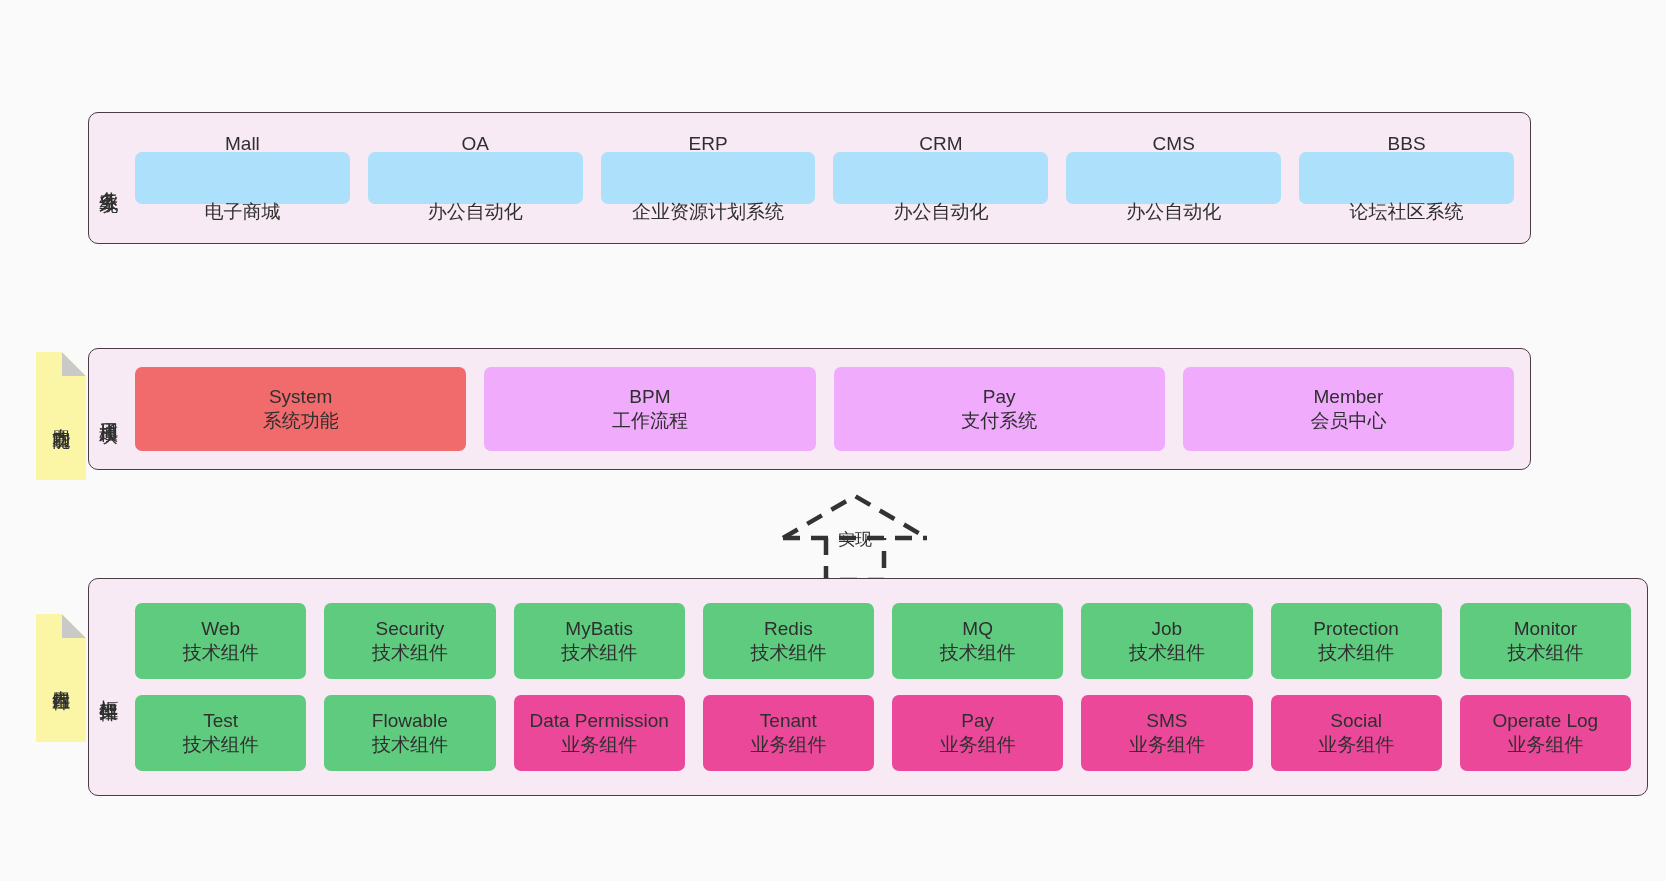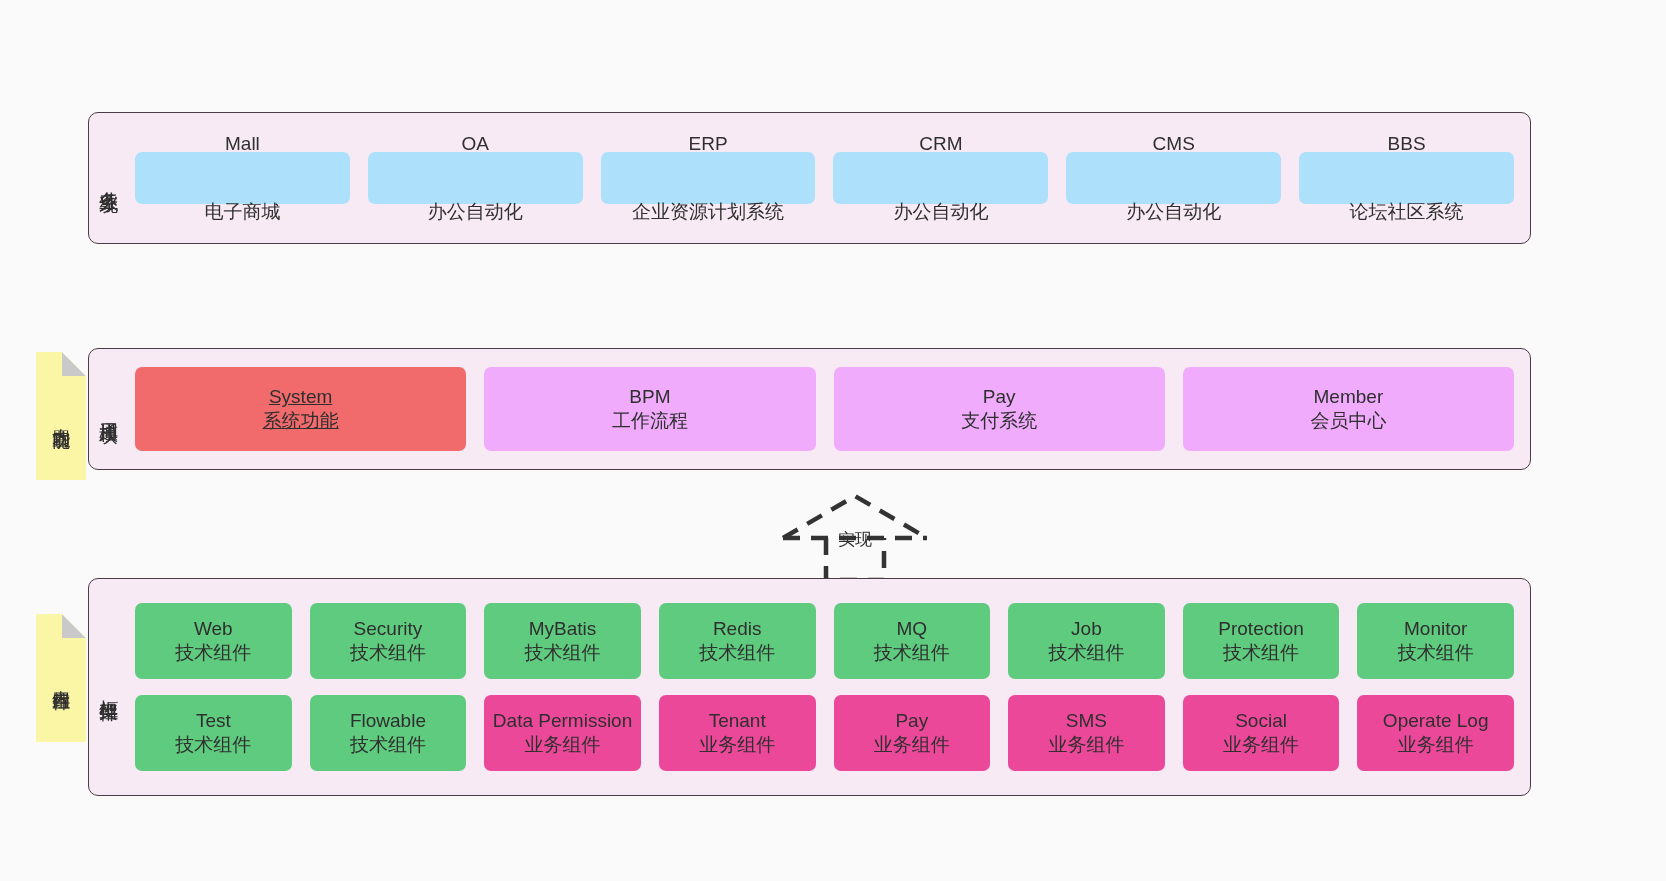--- a/index.html
+++ b/index.html
@@ -65,21 +65,21 @@
     color:#2f2f2f;
     box-sizing:border-box;
     padding:6px 4px;
     user-select:none;
   }
   .cell .t1{display:block;}
   .cell .t2{display:block;}
 
   
   .c-blue       {background:#ade0fb;}
-  .c-red        {background:#f16a6c;text-decoration:underline;}
+  .c-red        {background:#f16a6c;}
   .c-pink       {background:#f0abfc;text-align:center;}
   .c-green      {background:#5fcb7f;}
   .c-greenlight {background:#ec4899;}
 
   
   .h-biz   {height:52px;gap:44px;}
   .h-mod   {height:84px;}
   .h-comp  {height:76px;}
 
   
@@ -198,21 +198,21 @@
       <path d="M 3 48 L 147 48" fill="none" stroke="#333333" stroke-width="4.5" stroke-dasharray="17 11" stroke-linecap="butt"></path>
       <path d="M 46 48 L 46 90 L 104 90 L 104 48" fill="none" stroke="#333333" stroke-width="4.5" stroke-dasharray="17 11" stroke-linecap="butt"></path>
     </svg>
     <div class="arrow-label">实现</div>
   </div>
 
   <div class="sticky" style="left:36px;top:614px;width:50px;height:128px;">
     <span class="fold"></span>
     <span>内置组件</span>
   </div>
-  <div class="layer" style="left:88px;top:578px;width:1443px;height:218px;">
+  <div class="layer" style="left:88px;top:578px;width:1560px;height:218px;">
     <div class="layer-title">框架组件</div>
     <div class="layer-body">
 
       <div class="row">
         <div class="cell c-green h-comp">
           <span class="t1">Web</span>
           <span class="t2">技术组件</span>
         </div>
         <div class="cell c-green h-comp">
           <span class="t1">Security</span>

